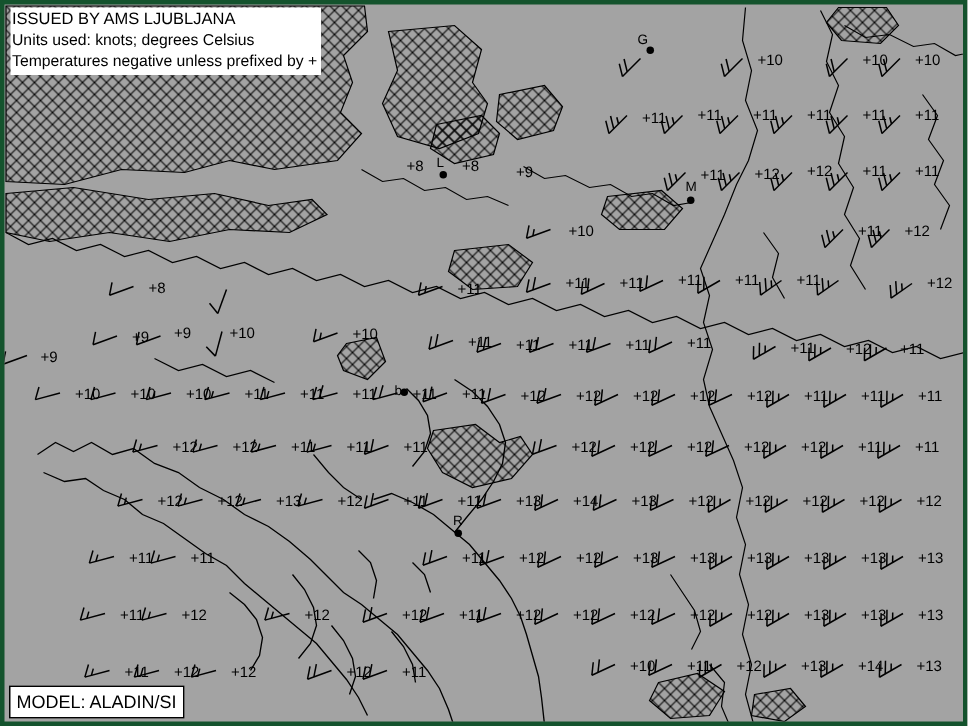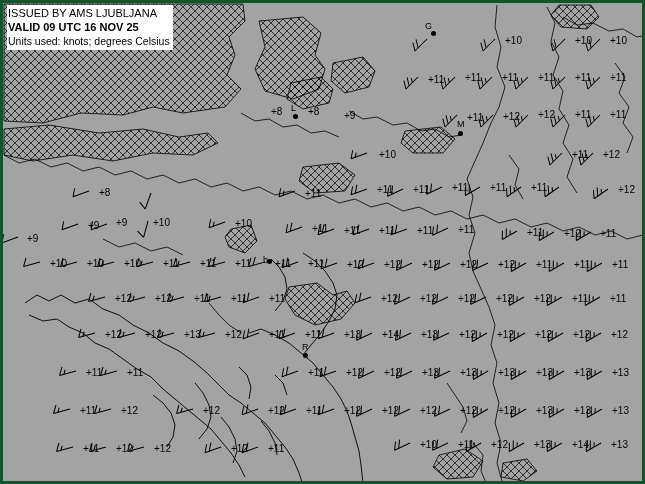--- a/index.html
+++ b/index.html
@@ -92,24 +92,27 @@
       <path d="M100,236 L116,244 L132,240 L148,248 L164,244 L180,252"></path>
       <path d="M206,300 L216,312 L226,322 L238,330"></path>
       <path d="M470,440 L480,452 L478,468 L484,482"></path>
       <path d="M444,380 L452,392 L460,404 L464,418 L458,430"></path>
       <path d="M506,152 L516,166 L512,182 L520,196"></path>
     </g>
   </svg>
 
   <div class="hdr">
     <div>ISSUED BY AMS LJUBLJANA</div>
-    <div class="b">VALID 09 UTC 16 NOV 25</div>
     <div class="small">Units used: knots; degrees Celsius</div>
+    <div class="small">Temperatures negative unless prefixed by +</div>
   </div>
 
+  <div class="footer">
+    <span>MODEL: ALADIN/SI</span>
+  </div>
 <div class="tempLbl" style="left: 268px; top: 104px;">+8</div>
     <div class="tempLbl" style="left: 305px; top: 104px;">+8</div>
     <div class="tempLbl" style="left: 341px; top: 108px;">+9</div>
     <div class="tempLbl" style="left: 376px; top: 147px;">+10</div>
     <div class="tempLbl" style="left: 374px; top: 182px;">+11</div>
     <div class="tempLbl" style="left: 96px; top: 185px;">+8</div>
     <div class="tempLbl" style="left: 85px; top: 218px;">+9</div>
     <div class="tempLbl" style="left: 113px; top: 215px;">+9</div>
     <div class="tempLbl" style="left: 150px; top: 215px;">+10</div>
     <div class="tempLbl" style="left: 24px; top: 231px;">+9</div>

